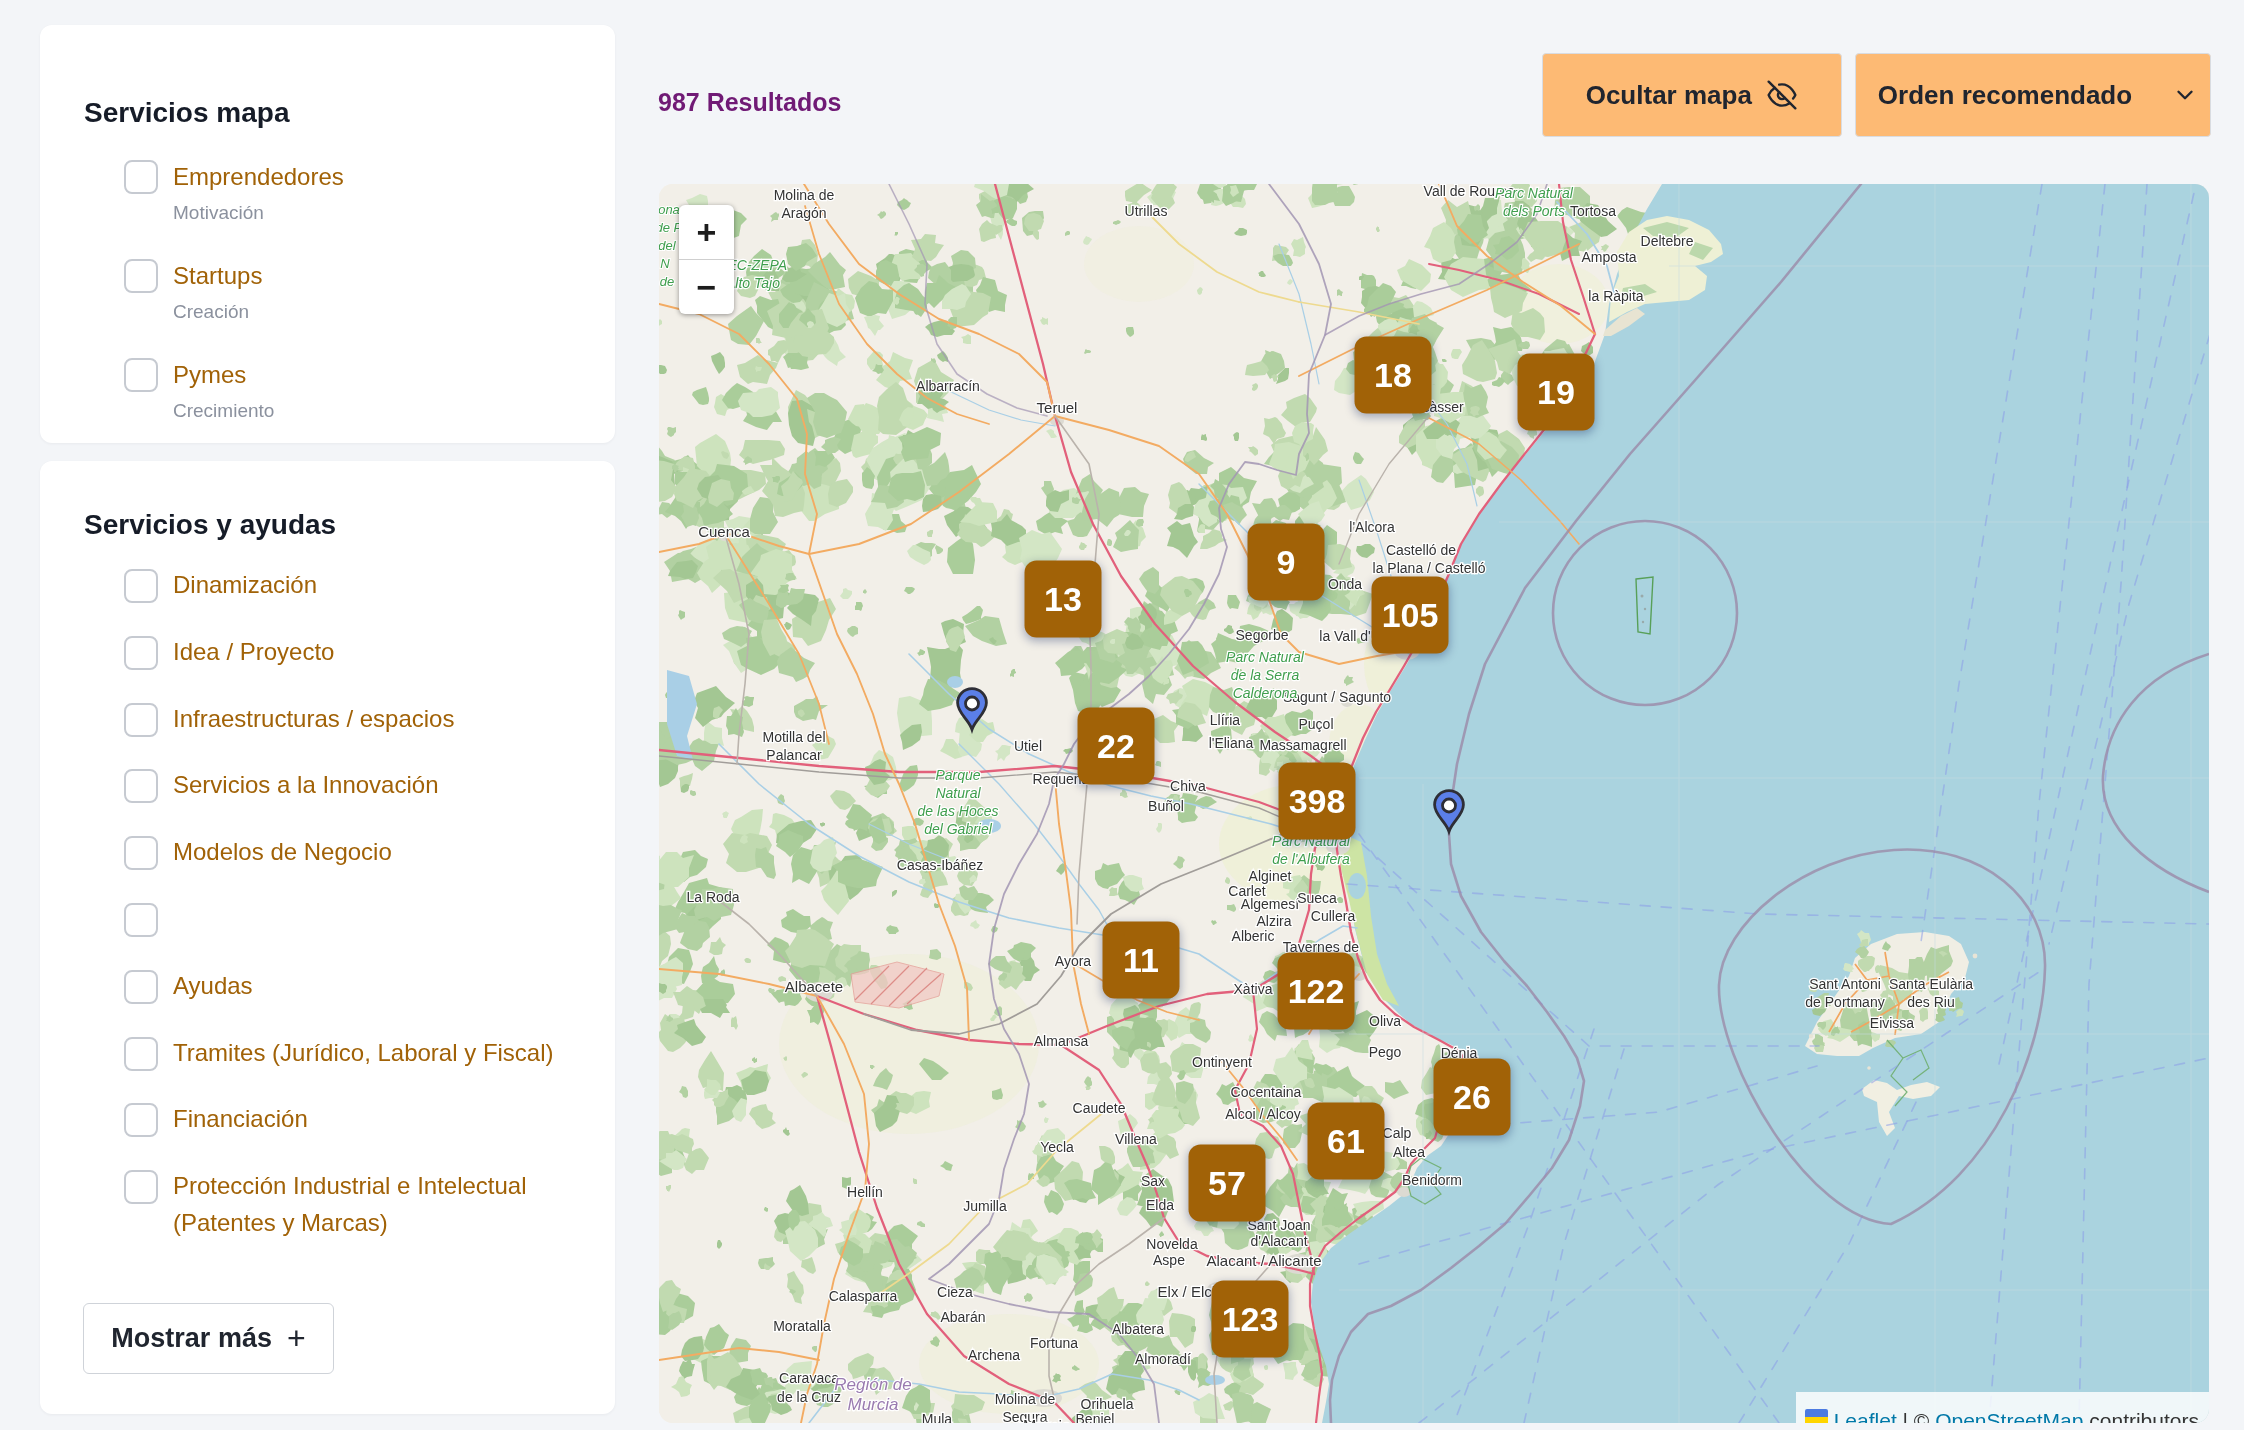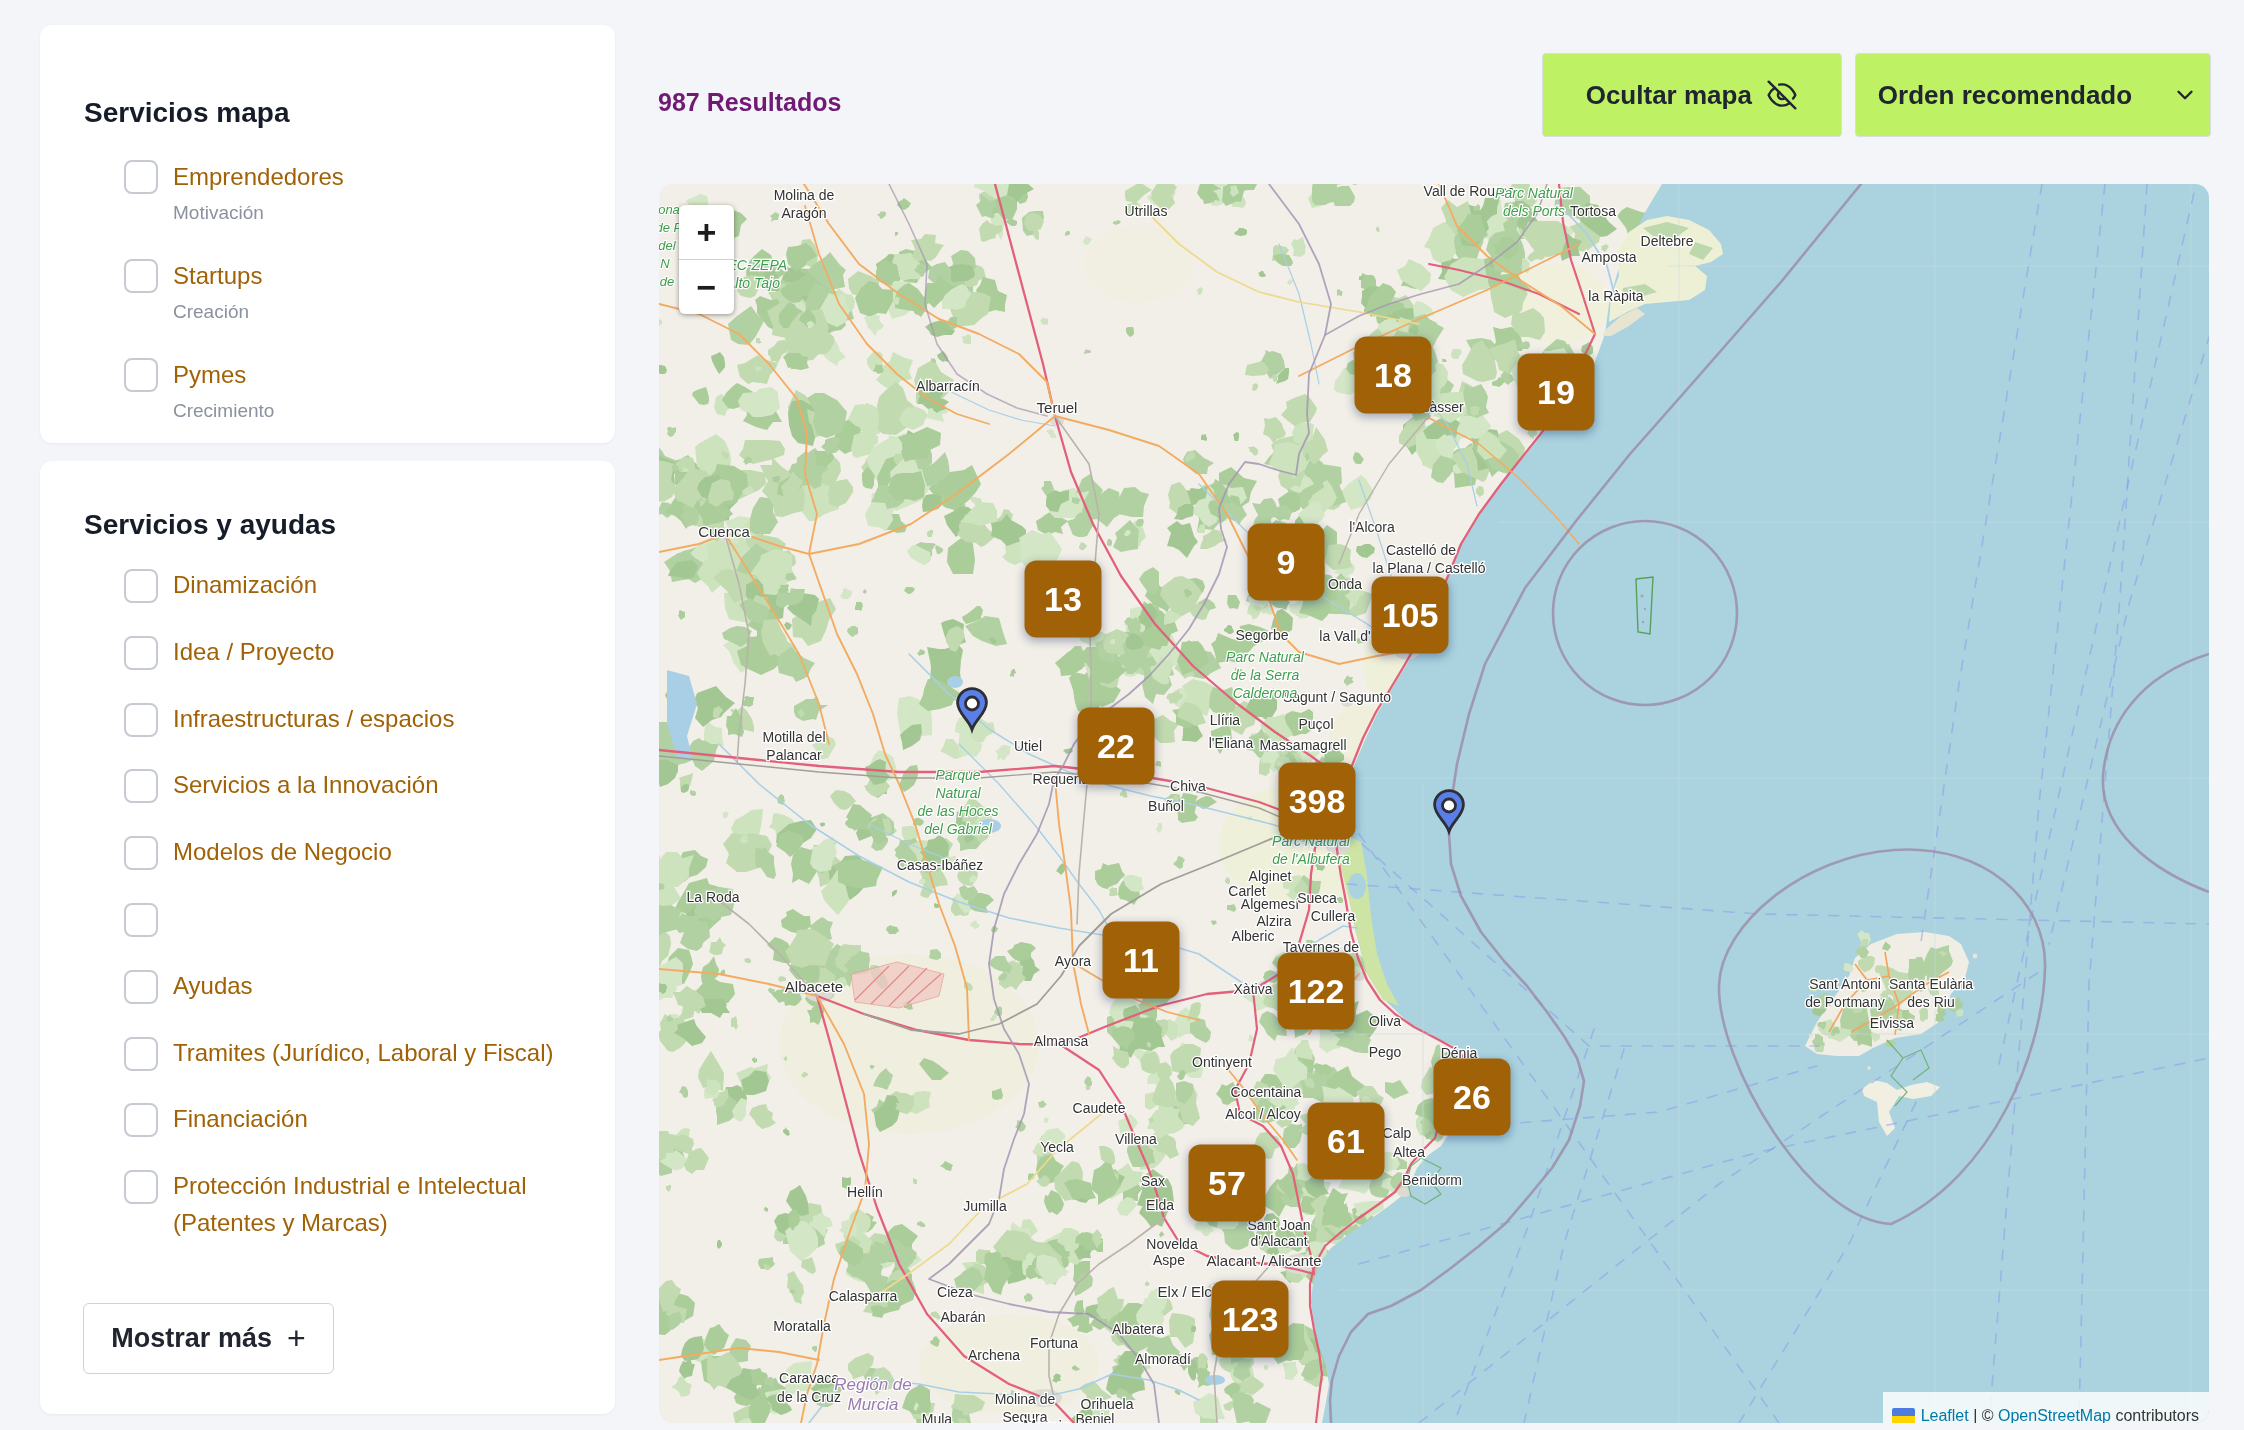--- a/index.html
+++ b/index.html
@@ -1,28 +1,28 @@
 <!DOCTYPE html>
 <html><head><meta charset="utf-8">
 <style>
 *{margin:0;padding:0;box-sizing:border-box}
 html,body{width:2244px;height:1430px;background:#f3f5f8;font-family:"Liberation Sans",sans-serif;overflow:hidden;position:relative}
 .card{position:absolute;background:#fff;border-radius:12px;box-shadow:0 1px 3px rgba(30,40,60,.05)}
 .cb,.cb2{position:absolute;width:34px;height:34px;border:2px solid #c6cad1;border-radius:8px;background:#fff}
 .lb{position:absolute;font-size:24px;color:#a16207;line-height:32px;white-space:nowrap}
 .sb{position:absolute;font-size:19px;color:#8b919e;line-height:28px}
 h2{font-size:28px;color:#161c28;font-weight:700}
-.btn{position:absolute;background:#bef264;border:1px solid #d9dce1;border-radius:4px;display:flex;align-items:center;justify-content:center;font-weight:700;font-size:26px;color:#20252f}
+.btn{position:absolute;background:#fdba74;border:1px solid #d9dce1;border-radius:4px;display:flex;align-items:center;justify-content:center;font-weight:700;font-size:26px;color:#20252f}
 .cl{position:absolute;width:77px;height:77px;background:#a16207;border-radius:12px;transform:translate(-50%,-50%);display:flex;align-items:center;justify-content:center;color:#fff;font-weight:700;font-size:34px;box-shadow:0 3px 10px rgba(10,30,90,.35)}
 .pin{position:absolute}
 #map{position:absolute;left:659px;top:184px;width:1550px;height:1239px;border-radius:14px;overflow:hidden;background:#f2efe8}
 .zc{position:absolute;left:20px;top:21px;width:55px;height:109px;background:#fff;border-radius:6px;box-shadow:0 1px 5px rgba(0,0,0,.4);overflow:hidden}
 .zc div{width:55px;height:54px;display:flex;align-items:center;justify-content:center;font-size:34px;font-weight:700;color:#1d1d1d}
 .zc .sep{height:1px;width:55px;background:#cfcfcf;padding:0}
-.attr{position:absolute;right:0;bottom:0;height:31px;background:rgba(255,255,255,.82);display:flex;align-items:center;padding:17px 10px 0 9px;font-size:16px;color:#333;white-space:nowrap}
+.attr{position:absolute;right:0;bottom:0;height:31px;background:rgba(255,255,255,.82);display:flex;padding:17px 10px 0 9px;font-size:21px;color:#333;white-space:nowrap}
 .attr a{color:#0078a8;text-decoration:none}
 </style></head>
 <body>
 <div class="card" style="left:40px;top:25px;width:575px;height:418px">
   <h2 style="position:absolute;left:44px;top:72px">Servicios mapa</h2>
   <div class="cb" style="left:84px;top:135px"></div>
     <div class="lb" style="left:133px;top:136px">Emprendedores</div>
     <div class="sb" style="left:133px;top:174px">Motivación</div>
     <div class="cb" style="left:84px;top:234px"></div>
     <div class="lb" style="left:133px;top:235px">Startups</div>

